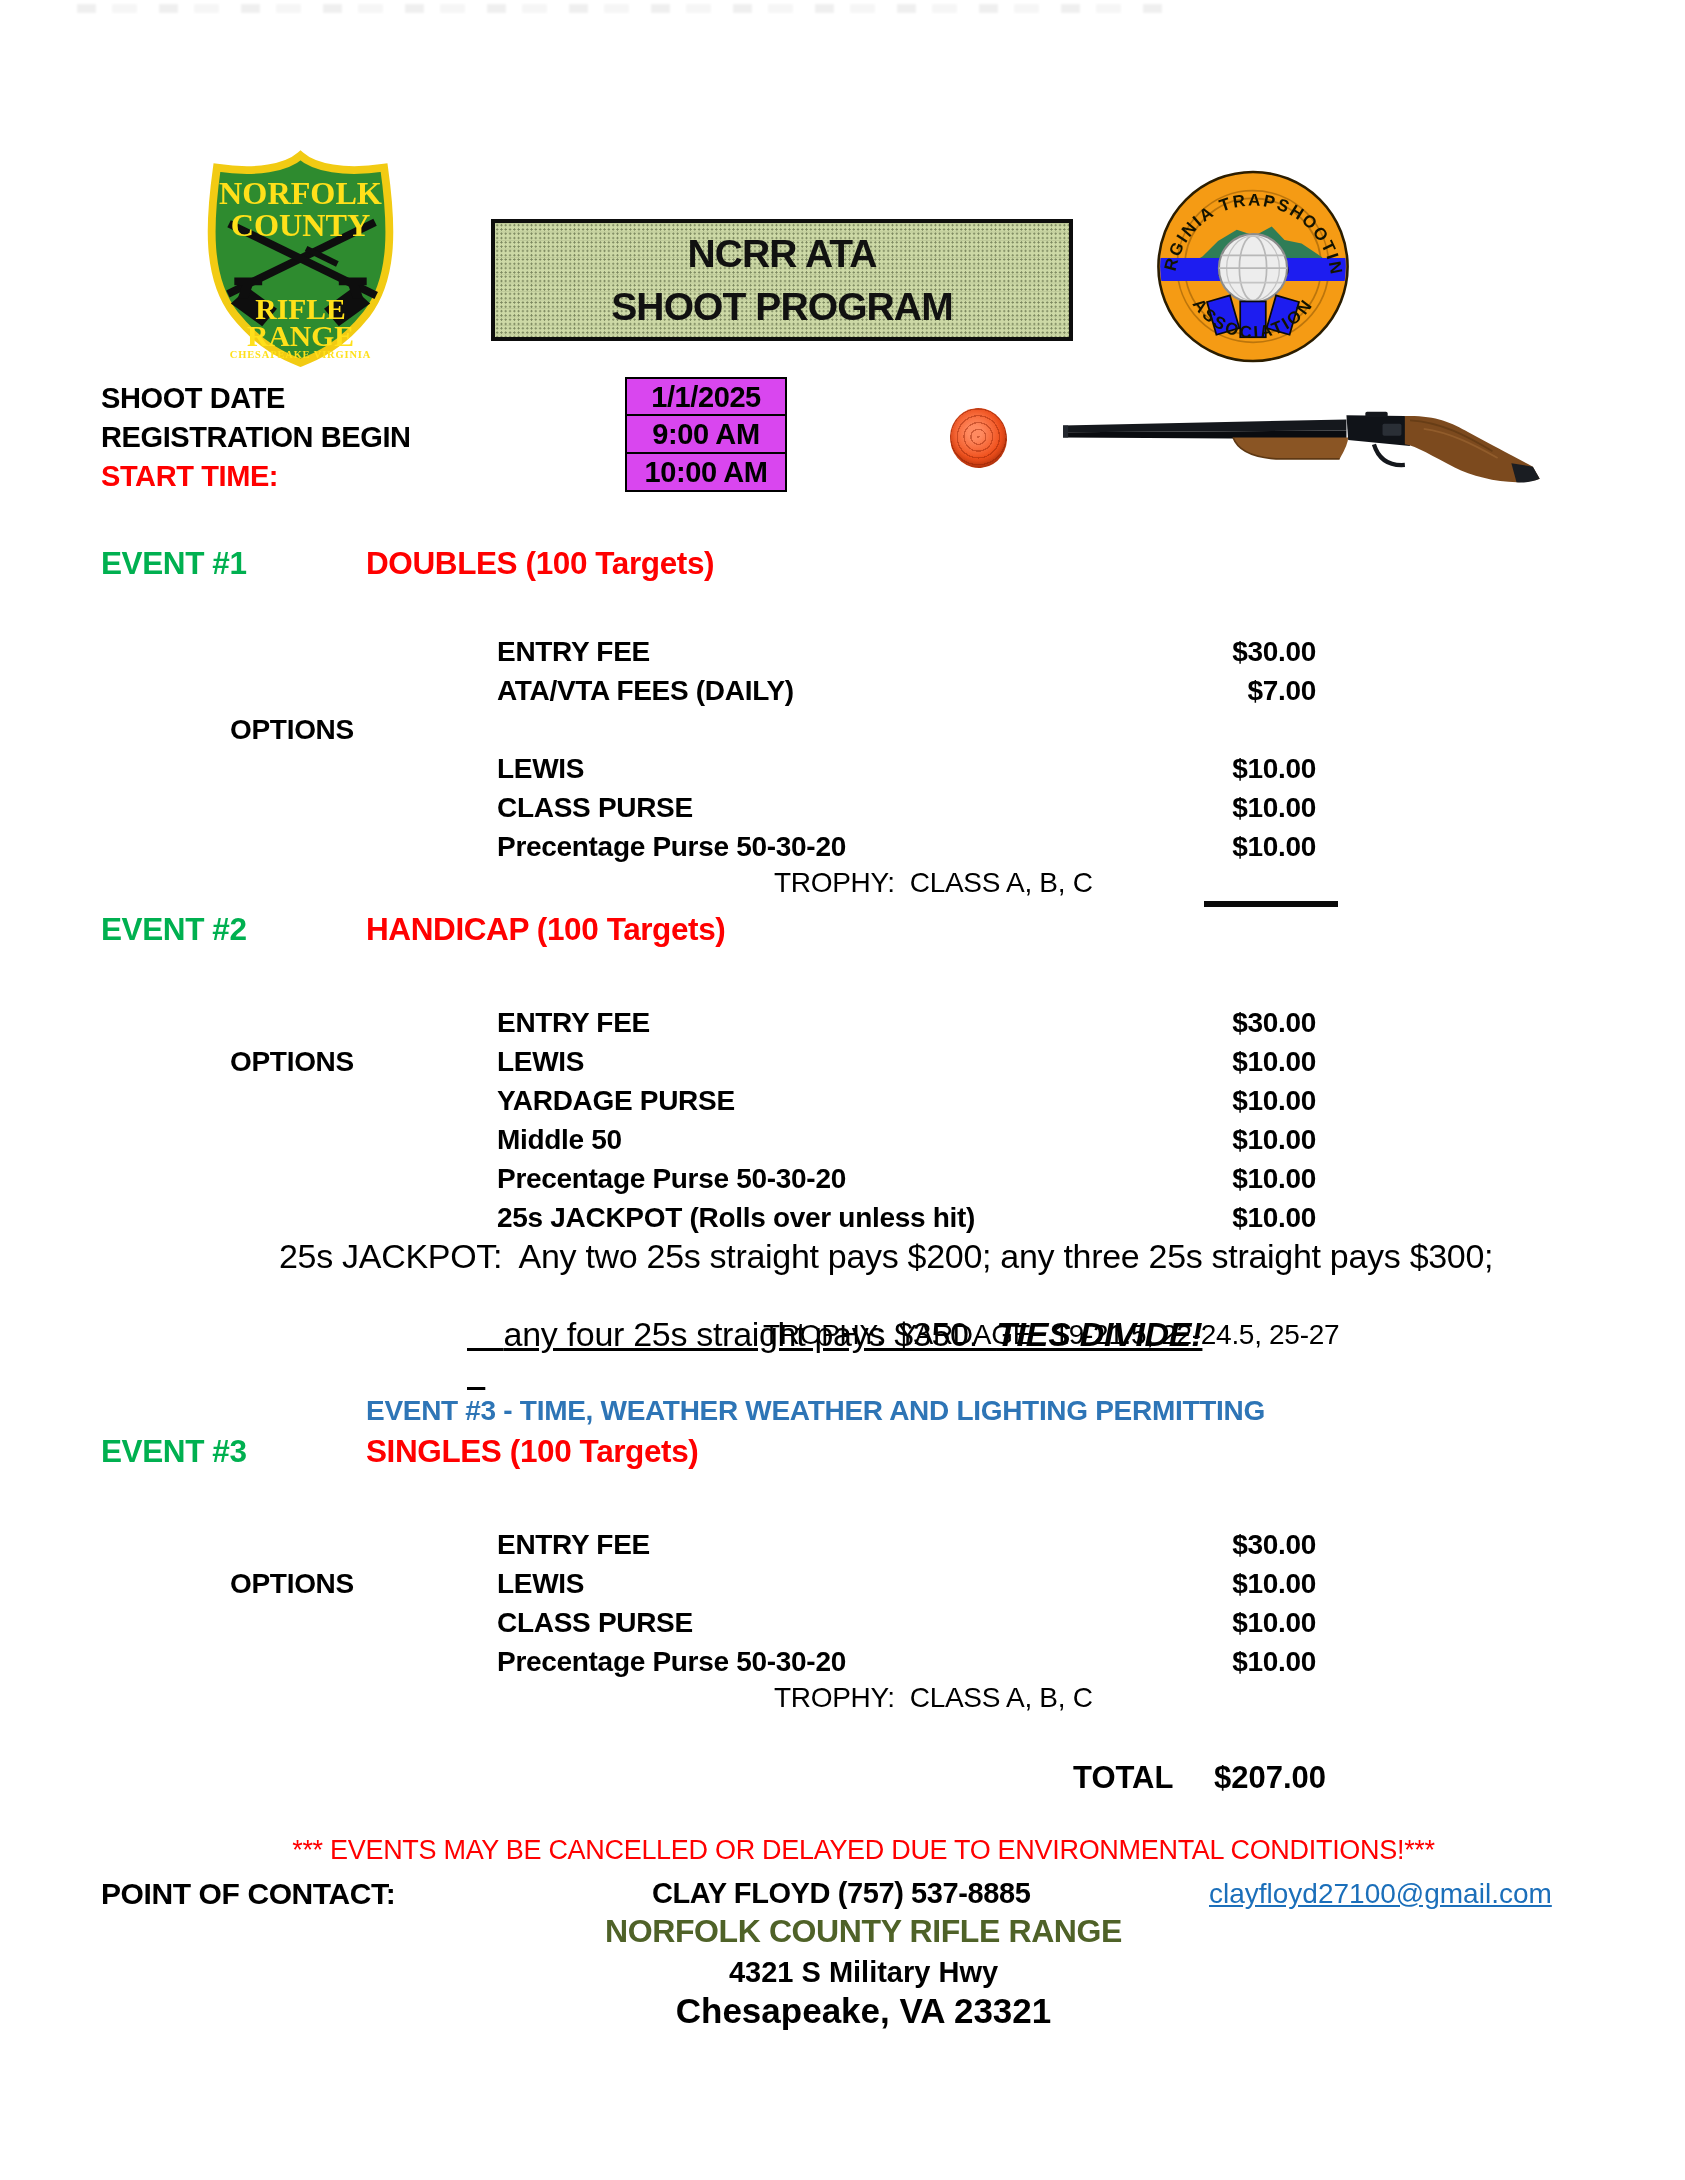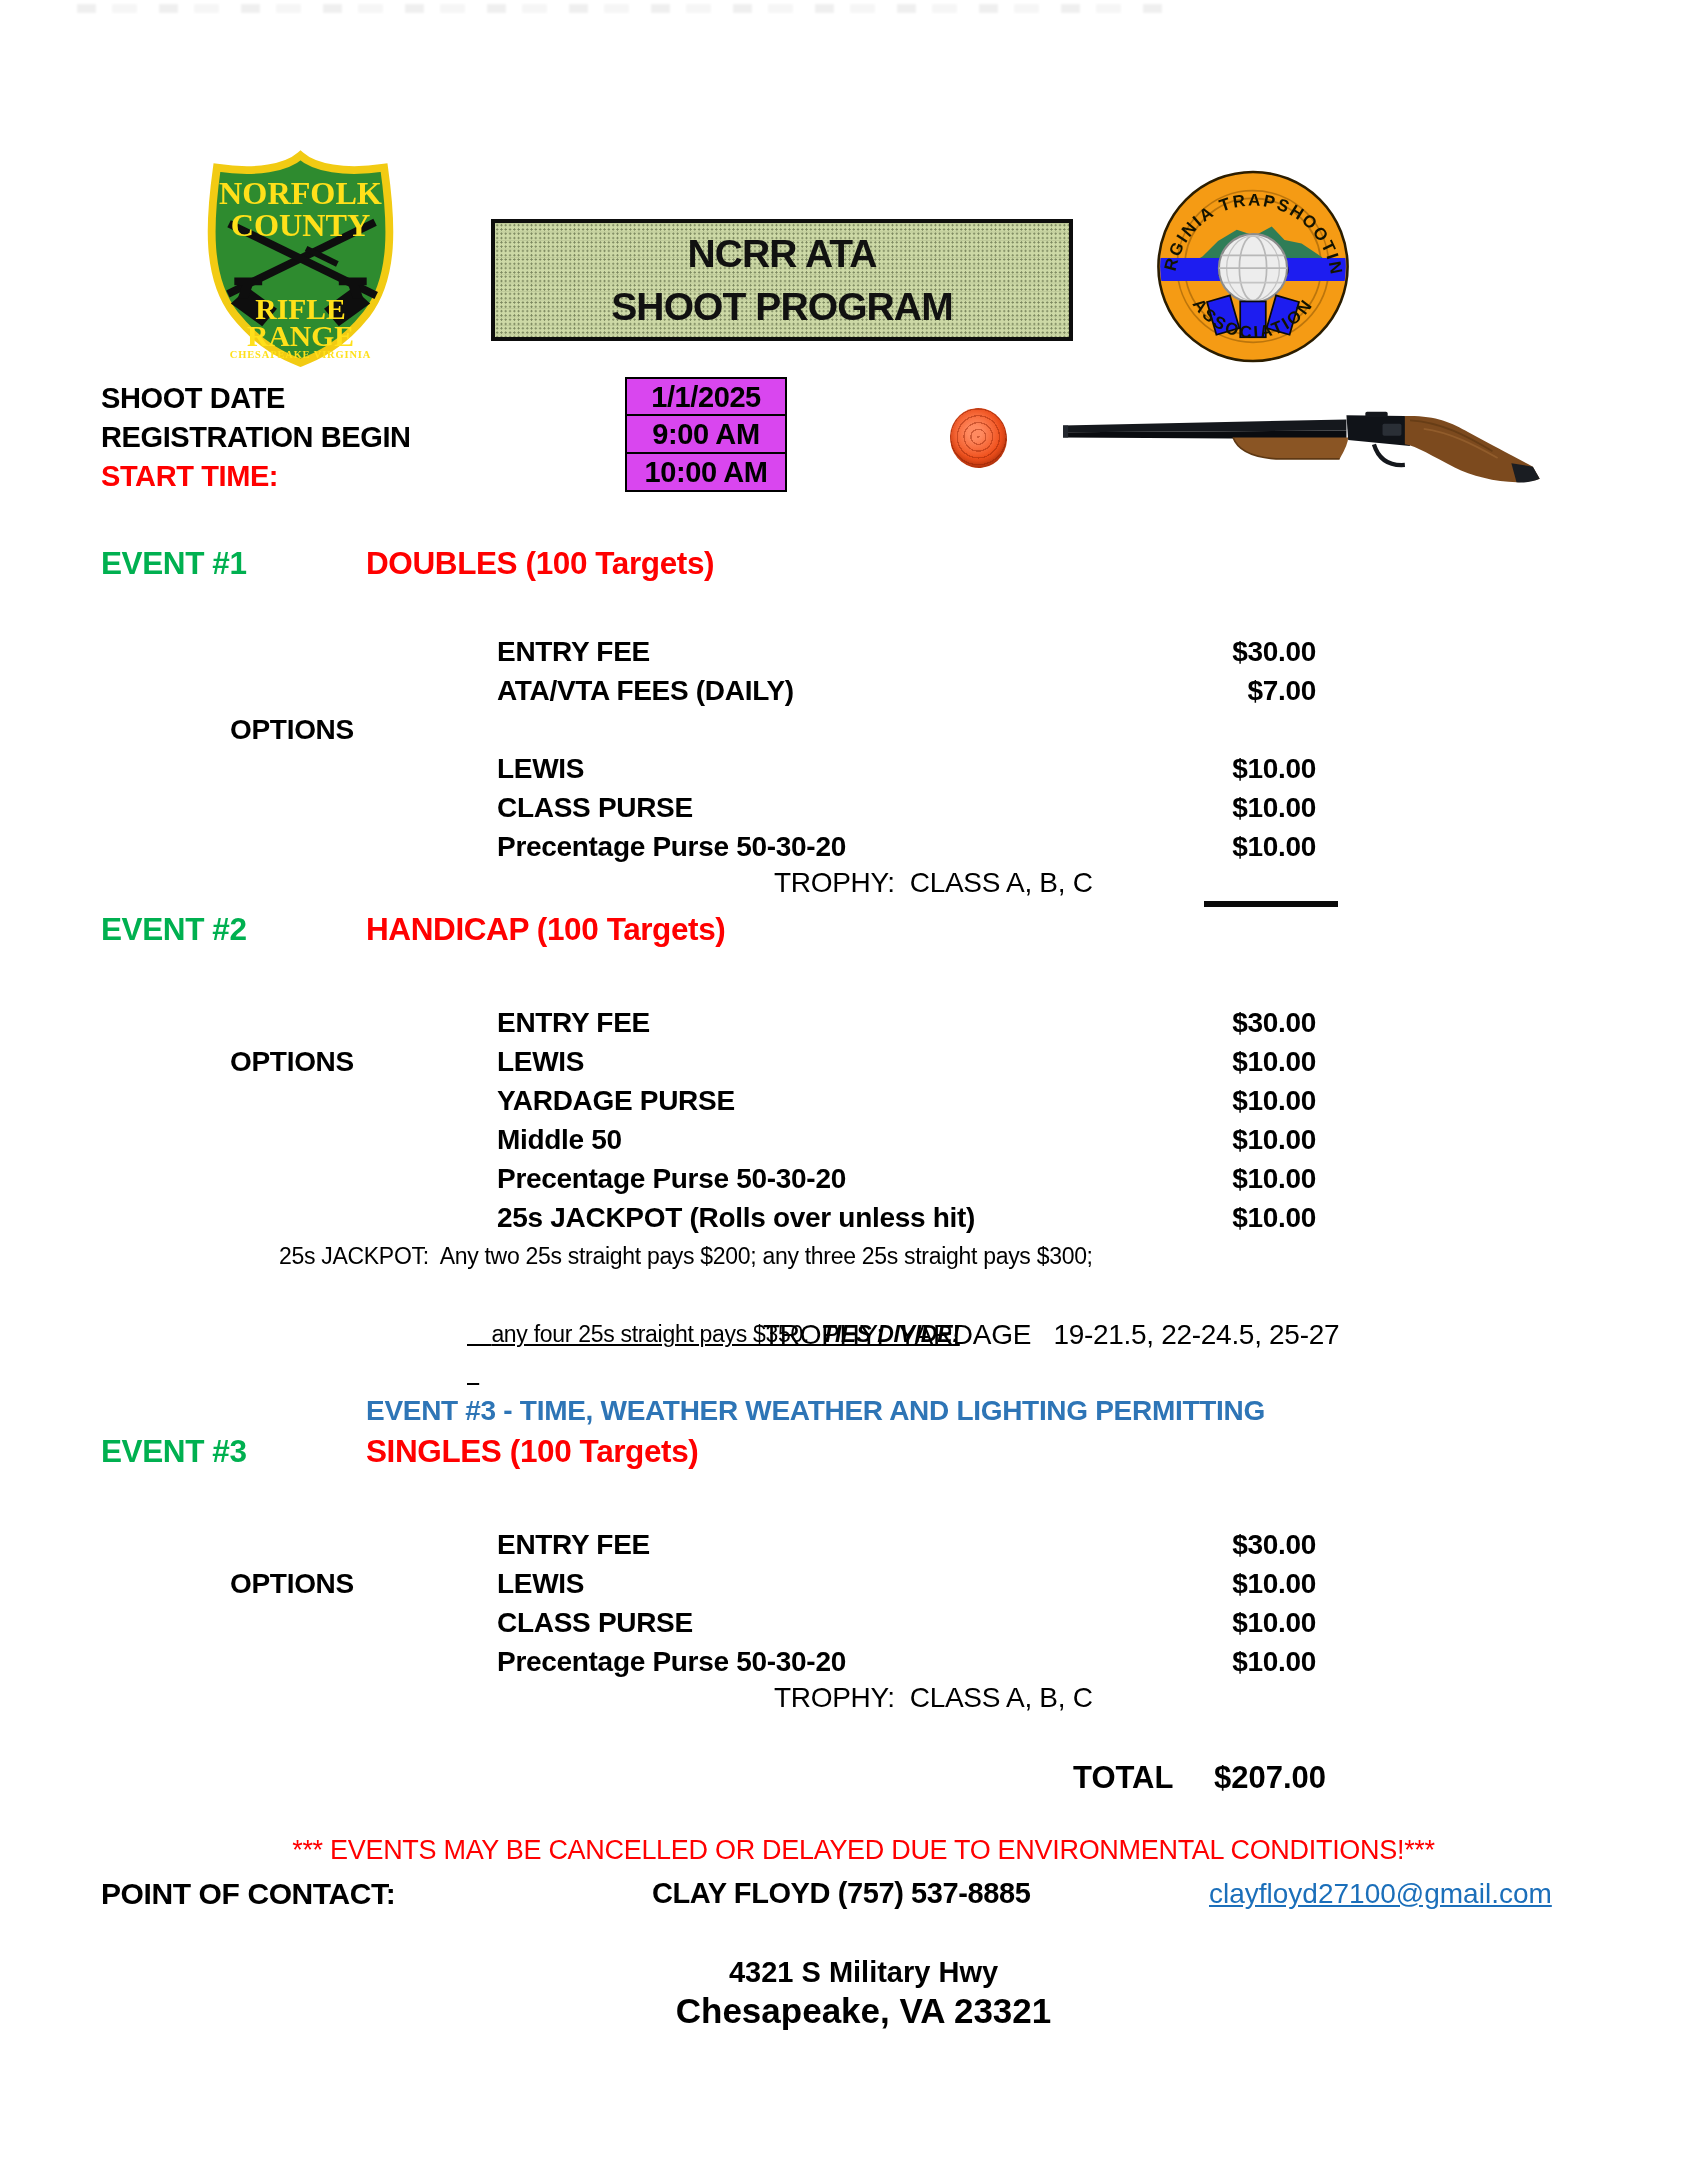--- a/index.html
+++ b/index.html
@@ -39,21 +39,21 @@
   
   .ev-head{font-size:31.5px;font-weight:bold;letter-spacing:-0.4px;line-height:36px;}
   .ev-id{position:absolute;left:101px;color:#00B050;}
   .ev-type{position:absolute;left:366px;color:#FF0000;white-space:pre;}
   .rows{left:0;width:1686px;}
   .frow{position:relative;height:39px;font-size:28px;font-weight:bold;line-height:39px;letter-spacing:-0.3px;}
   .opt{position:absolute;left:230px;}
   .lbl{position:absolute;left:497px;white-space:pre;}
   .price{position:absolute;left:1133px;width:183px;text-align:right;}
   .trophy{font-size:28px;line-height:39px;white-space:pre;letter-spacing:-0.3px;}
-  .note{font-size:23px;line-height:39px;white-space:pre;letter-spacing:-0.3px;}
+  .note{font-size:34px;line-height:39px;white-space:pre;letter-spacing:-0.3px;}
   .em-u{font-style:italic;text-decoration:underline;font-weight:bold;}
   #ev1-underline{left:1204px;top:901px;width:134px;height:6px;background:#0a0a0a;}
   #ev3-prenote{left:366px;top:1394px;font-size:28px;font-weight:600;color:#2E75B6;letter-spacing:-0.3px;line-height:34px;}
 
   
   #total-row{top:1758px;left:0;width:1432px;height:39px;font-size:31px;font-weight:bold;line-height:39px;}
   #total-label{position:absolute;left:1073px;}
   #total-value{position:absolute;left:1141px;width:185px;text-align:right;}
   .centered{left:41px;width:1645px;text-align:center;}
   #warning{top:1833px;font-size:27px;color:#FF0000;letter-spacing:-0.3px;line-height:34px;}
@@ -285,17 +285,18 @@
     <span id="total-label">TOTAL</span>
     <span id="total-value">$207.00</span>
   </div>
 
   <div id="warning" class="abs centered">*** EVENTS MAY BE CANCELLED OR DELAYED DUE TO ENVIRONMENTAL CONDITIONS!***</div>
   <div id="contact-row" class="abs">
     <span id="contact-label">POINT OF CONTACT:</span>
     <span id="contact-name">CLAY FLOYD (757) 537-8885</span>
     <a id="contact-email">clayfloyd27100@gmail.com</a>
   </div>
+  <div id="venue" class="abs centered">NORFOLK COUNTY RIFLE RANGE</div>
   <div id="addr1" class="abs centered">4321 S Military Hwy</div>
   <div id="addr2" class="abs centered">Chesapeake, VA 23321</div>
 
 </div>
 
 
 </body></html>

